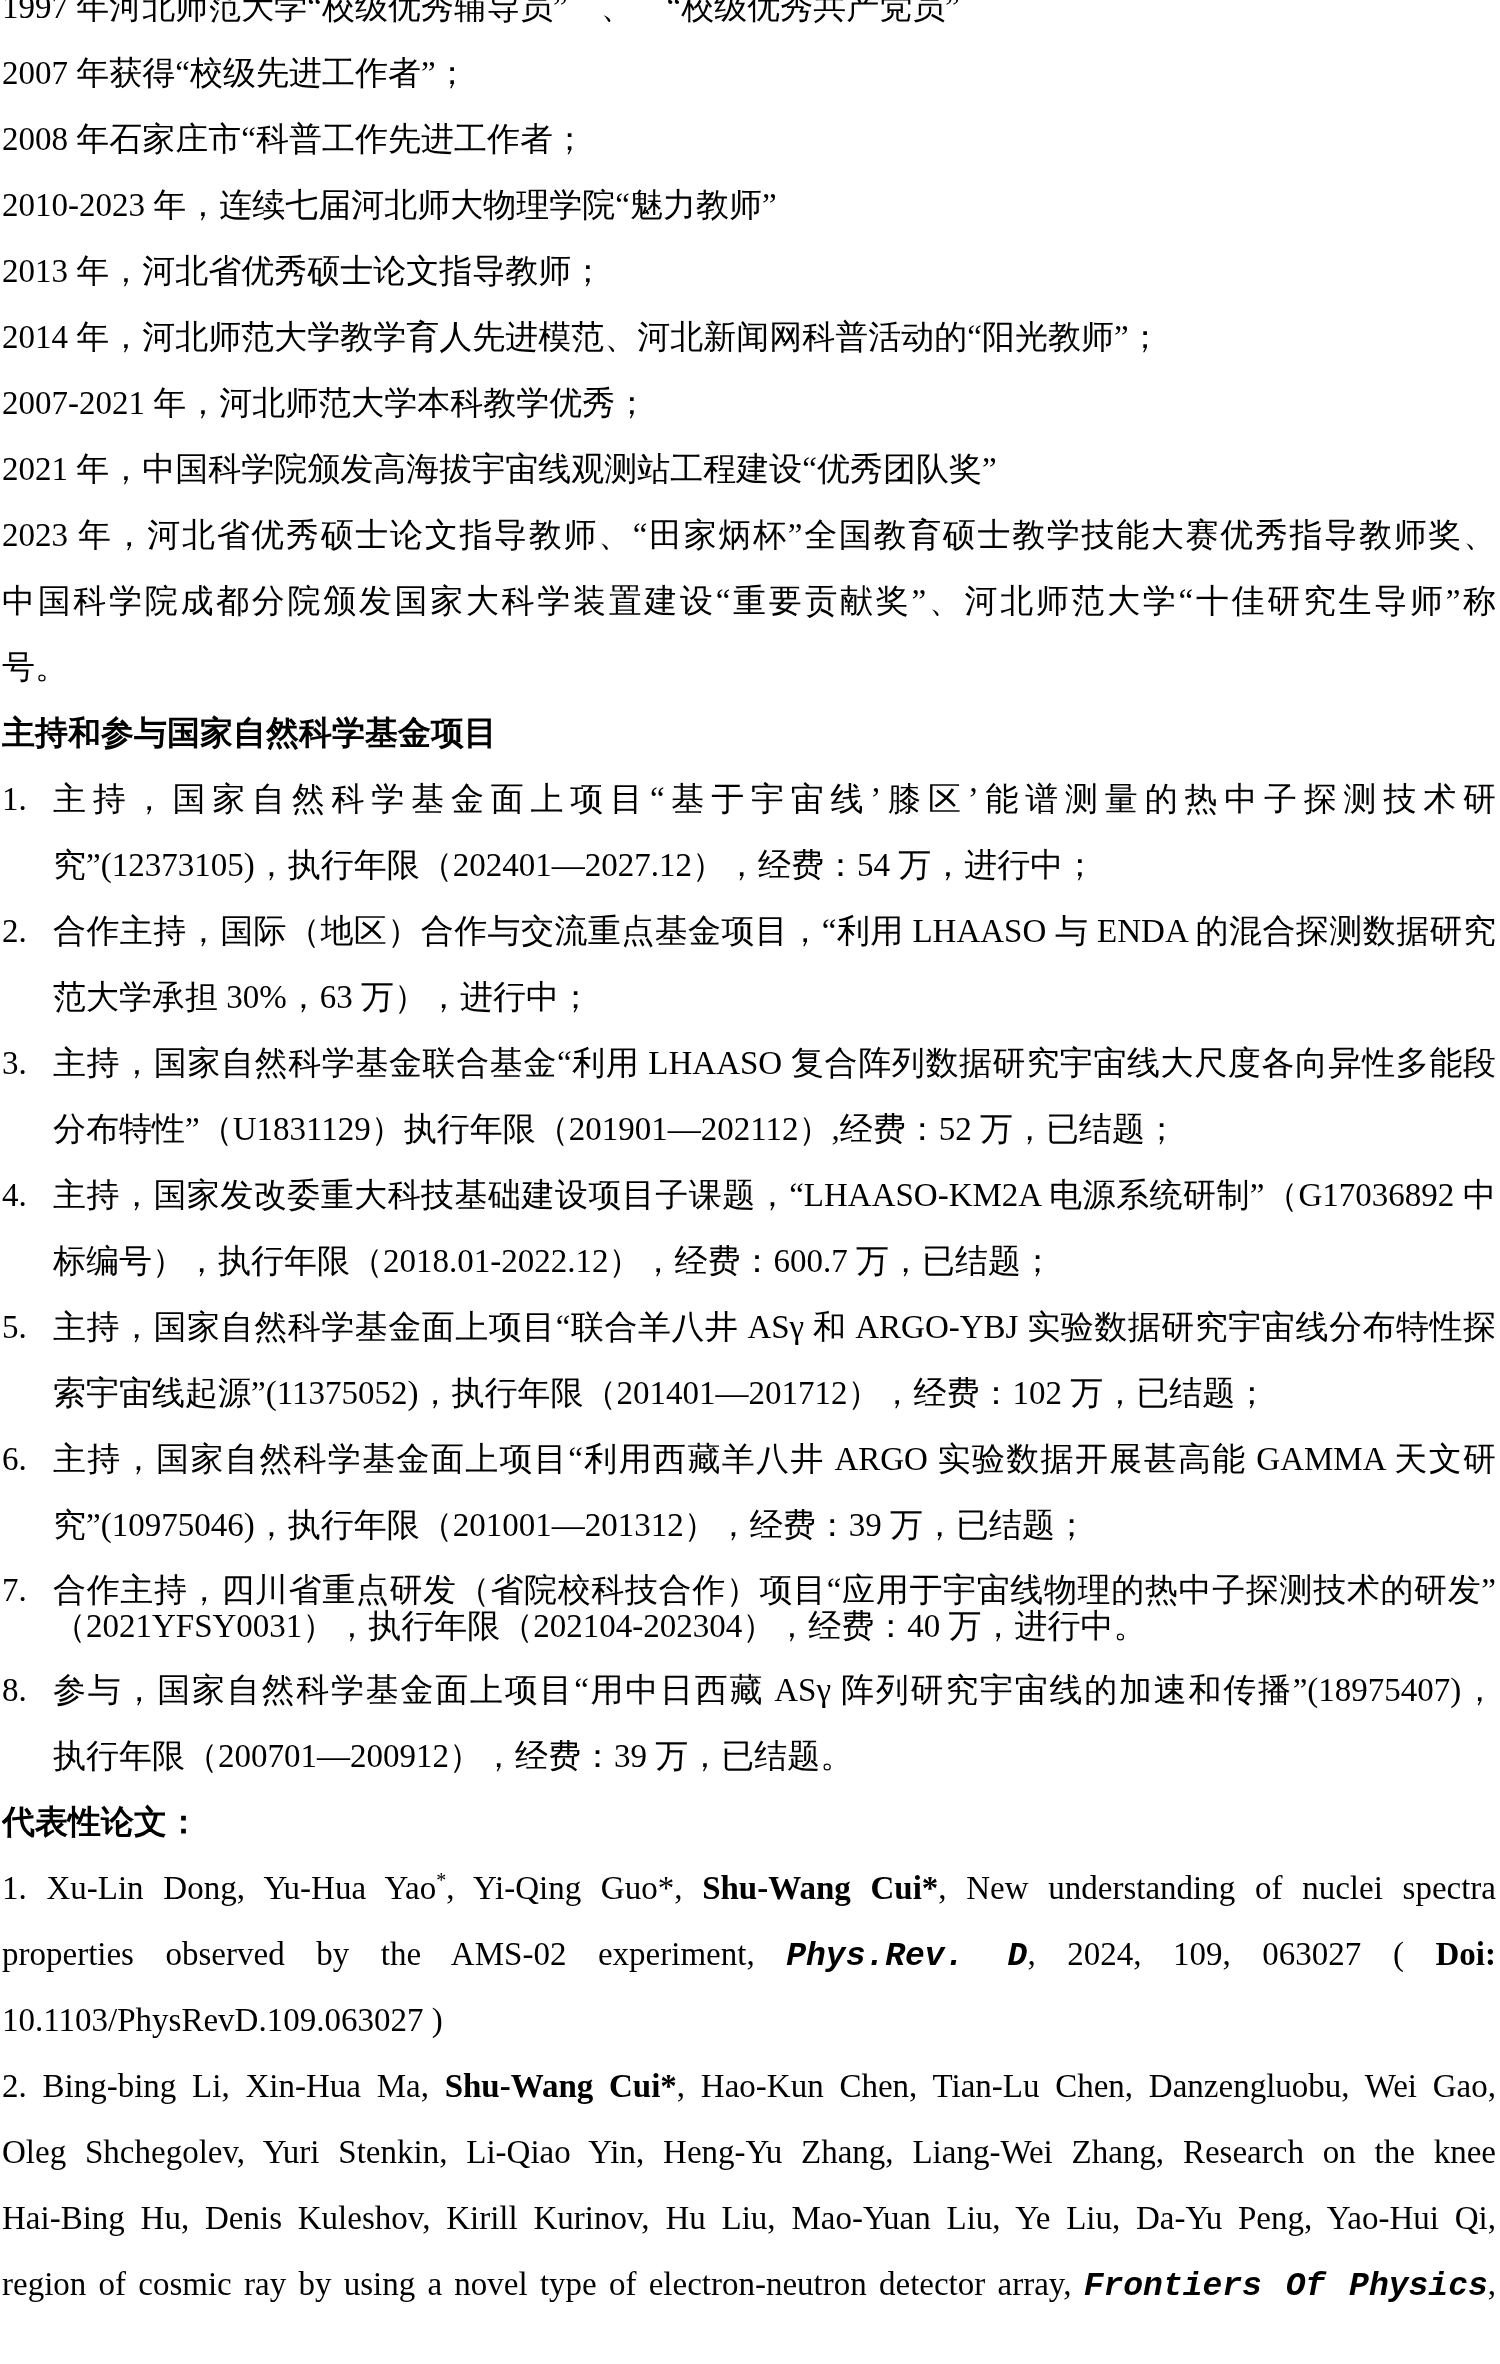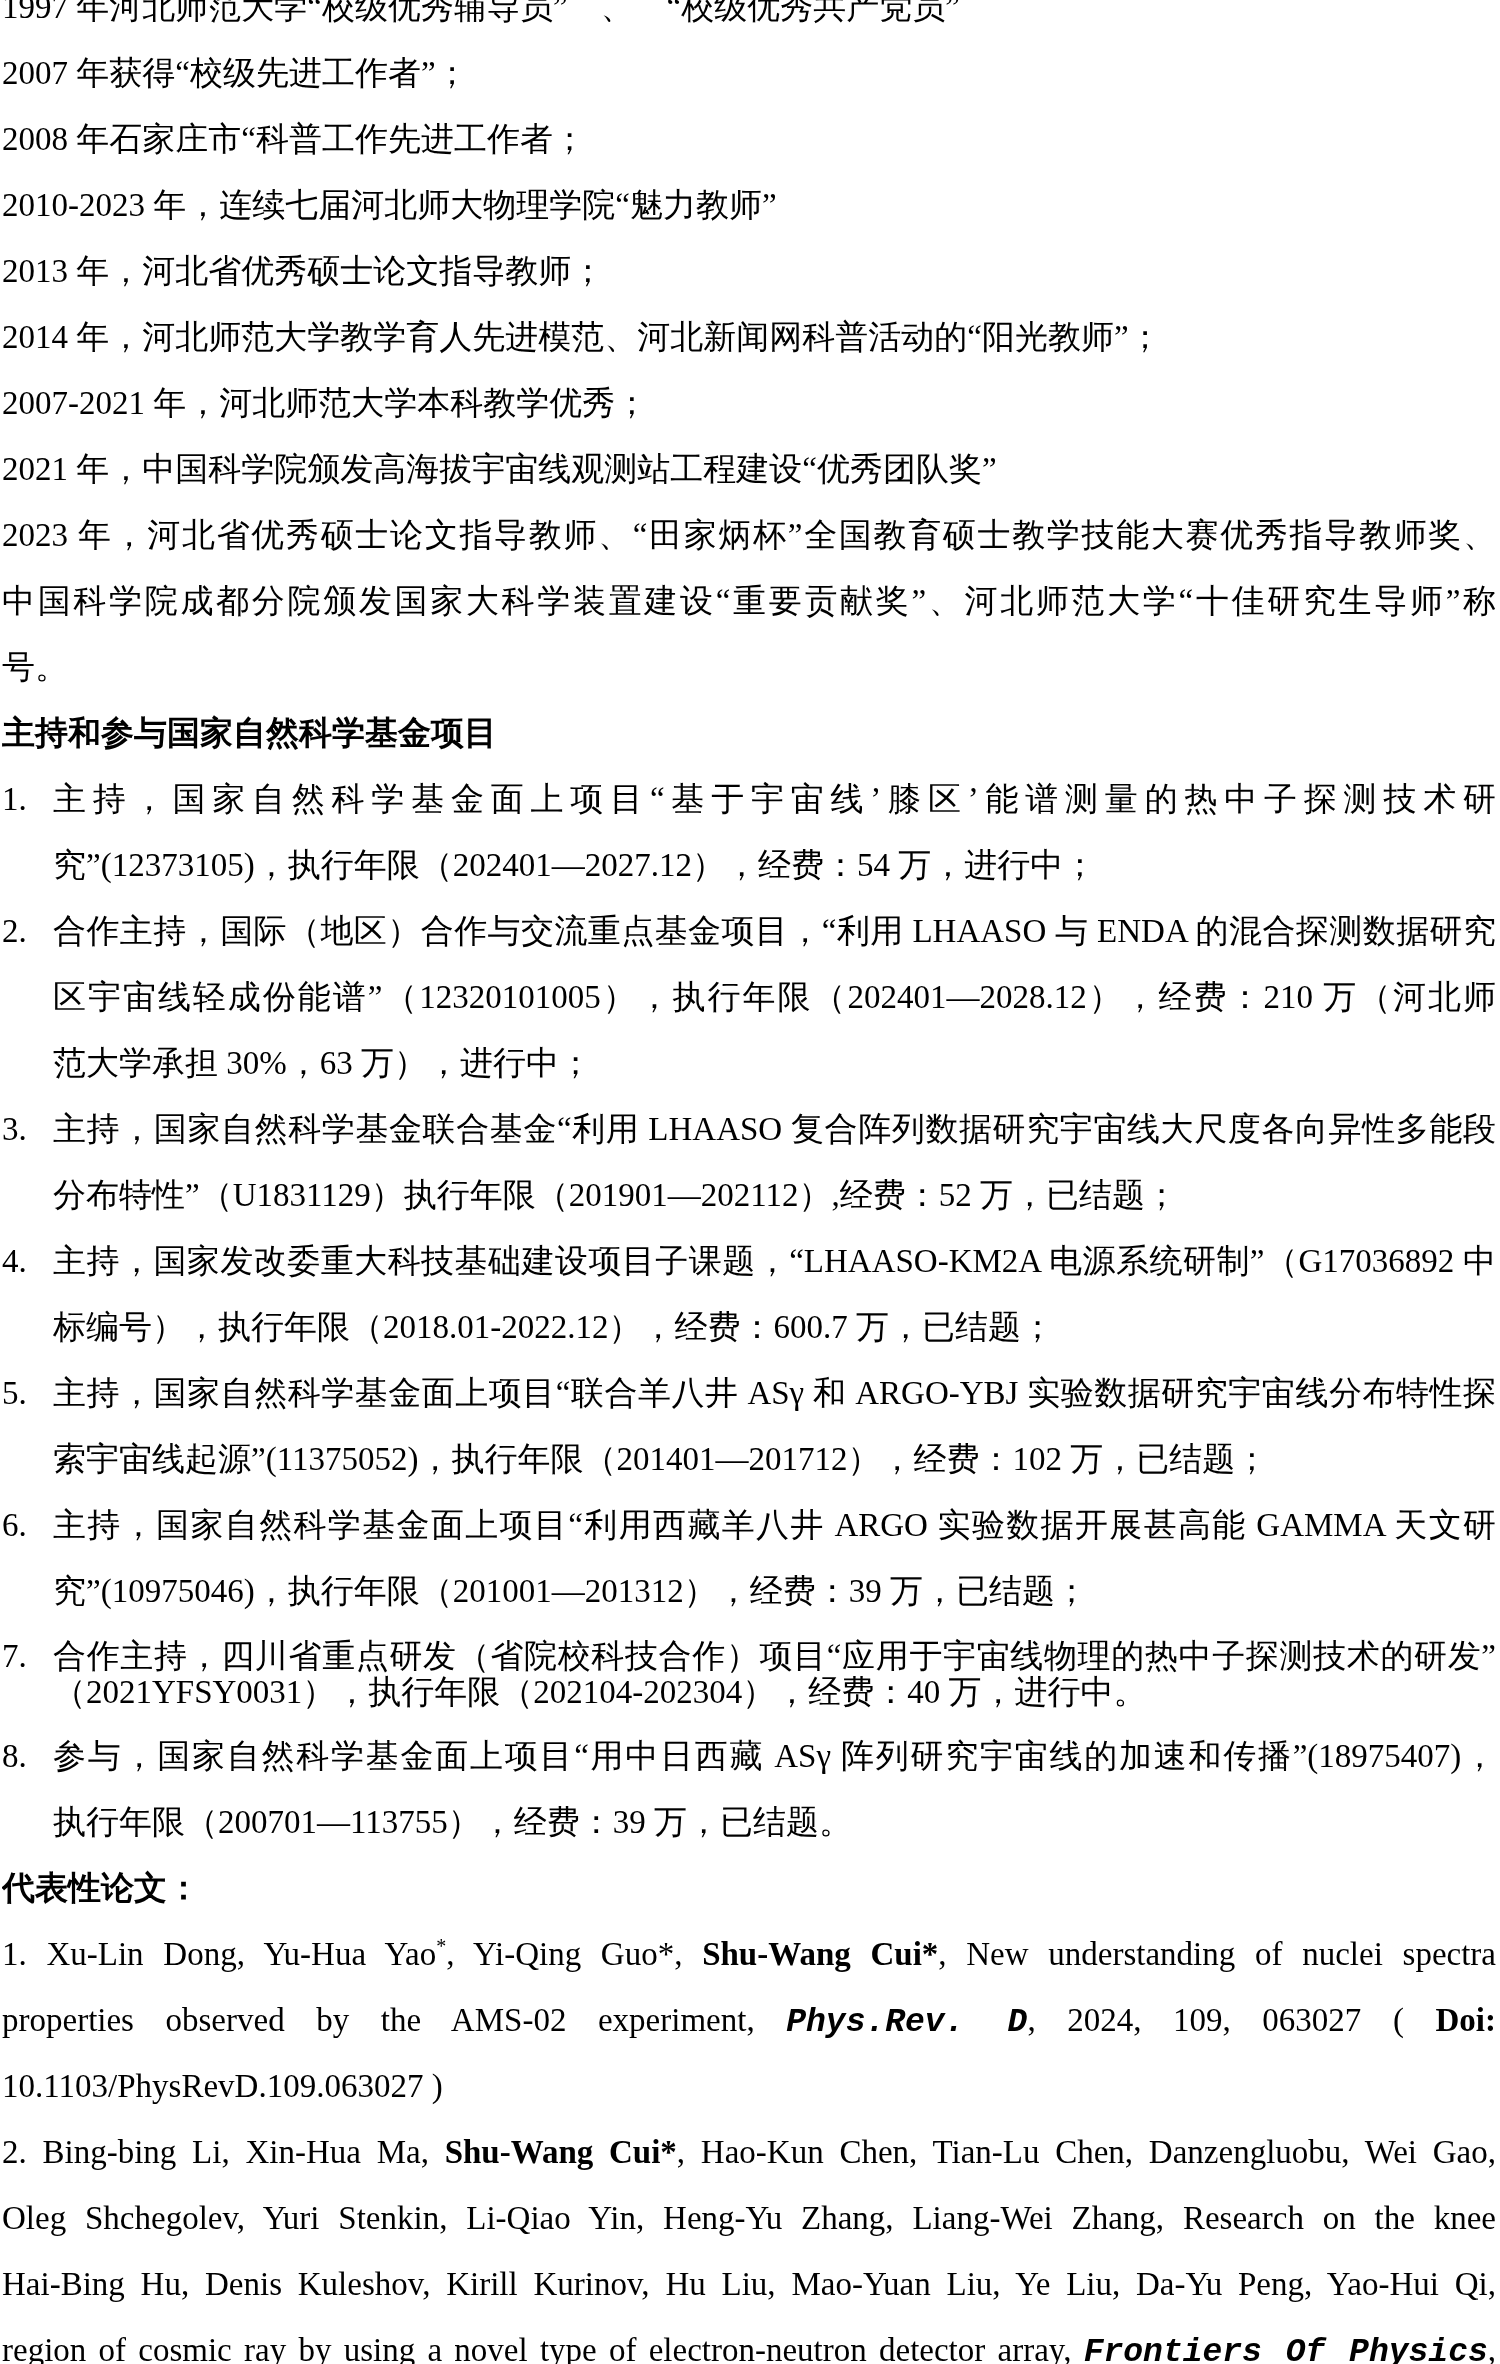--- a/index.html
+++ b/index.html
@@ -69,21 +69,20 @@
     <div class="line h">主持和参与国家自然科学基金项目</div>
     <div id="funding-items">
         <div class="list-item">
           <span class="num">1.</span>
           <div class="line j">主持，国家自然科学基金面上项目“基于宇宙线’膝区’能谱测量的热中子探测技术研</div>
           <div class="line">究”(12373105)，执行年限（202401—2027.12），经费：54 万，进行中；</div>
         </div>
         <div class="list-item">
           <span class="num">2.</span>
           <div class="line j">合作主持，国际（地区）合作与交流重点基金项目，“利用 LHAASO 与 ENDA 的混合探测数据研究膝</div>
-          <div class="line j">区宇宙线轻成份能谱”（12320101005），执行年限（202401—2028.12），经费：210 万（河北师</div>
           <div class="line">范大学承担 30%，63 万），进行中；</div>
         </div>
         <div class="list-item">
           <span class="num">3.</span>
           <div class="line j">主持，国家自然科学基金联合基金“利用 LHAASO 复合阵列数据研究宇宙线大尺度各向异性多能段</div>
           <div class="line">分布特性”（U1831129）执行年限（201901—202112）,经费：52 万，已结题；</div>
         </div>
         <div class="list-item">
           <span class="num">4.</span>
           <div class="line j">主持，国家发改委重大科技基础建设项目子课题，“LHAASO-KM2A 电源系统研制”（G17036892 中</div>
@@ -100,21 +99,21 @@
           <div class="line">究”(10975046)，执行年限（201001—201312），经费：39 万，已结题；</div>
         </div>
         <div class="list-item tight">
           <span class="num">7.</span>
           <div class="line j">合作主持，四川省重点研发（省院校科技合作）项目“应用于宇宙线物理的热中子探测技术的研发”</div>
           <div class="line">（2021YFSY0031），执行年限（202104-202304），经费：40 万，进行中。</div>
         </div>
         <div class="list-item">
           <span class="num">8.</span>
           <div class="line j">参与，国家自然科学基金面上项目“用中日西藏 ASγ 阵列研究宇宙线的加速和传播”(18975407)，</div>
-          <div class="line">执行年限（200701—113755），经费：39 万，已结题。</div>
+          <div class="line">执行年限（200701—200912），经费：39 万，已结题。</div>
         </div>
       </div>
   </section>
   <section>
     <div class="line h">代表性论文：</div>
     <div id="papers">
         <div>
           <div class="line j"><span>1. Xu-Lin Dong, Yu-Hua Yao</span><span class="sup">*</span><span>, Yi-Qing Guo*, </span><span class="b">Shu-Wang Cui*</span><span>, New understanding of nuclei spectra</span></div>
           <div class="line j"><span>properties observed by the AMS-02 experiment, </span><span class="bi">Phys.Rev. D</span><span>, 2024, 109, 063027 ( </span><span class="b">Doi:</span></div>
           <div class="line"><span>10.1103/PhysRevD.109.063027 )</span></div>

